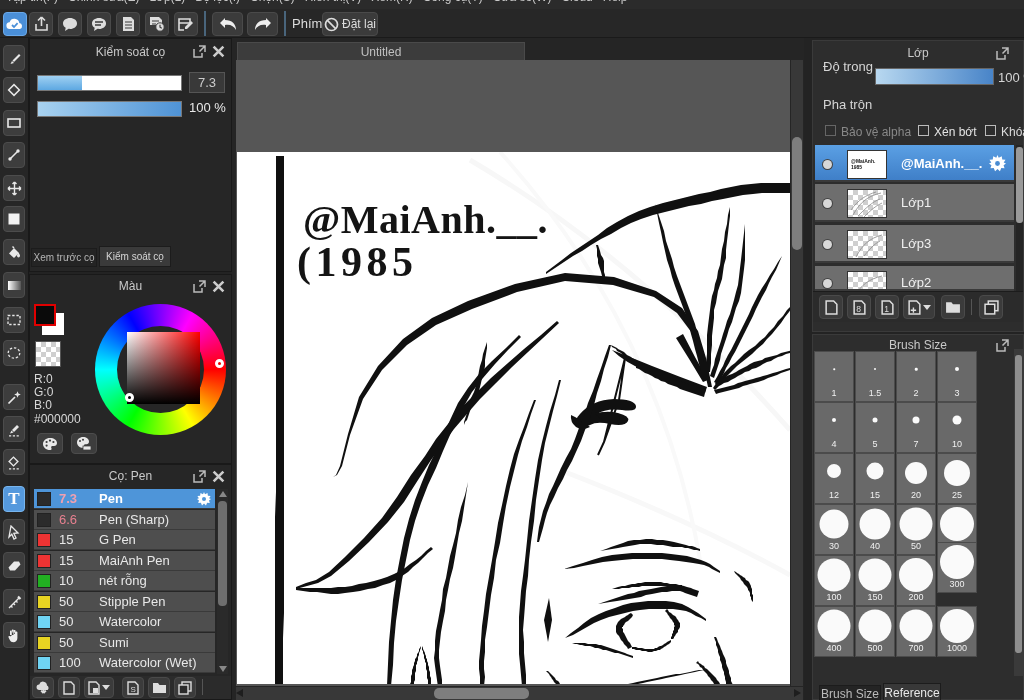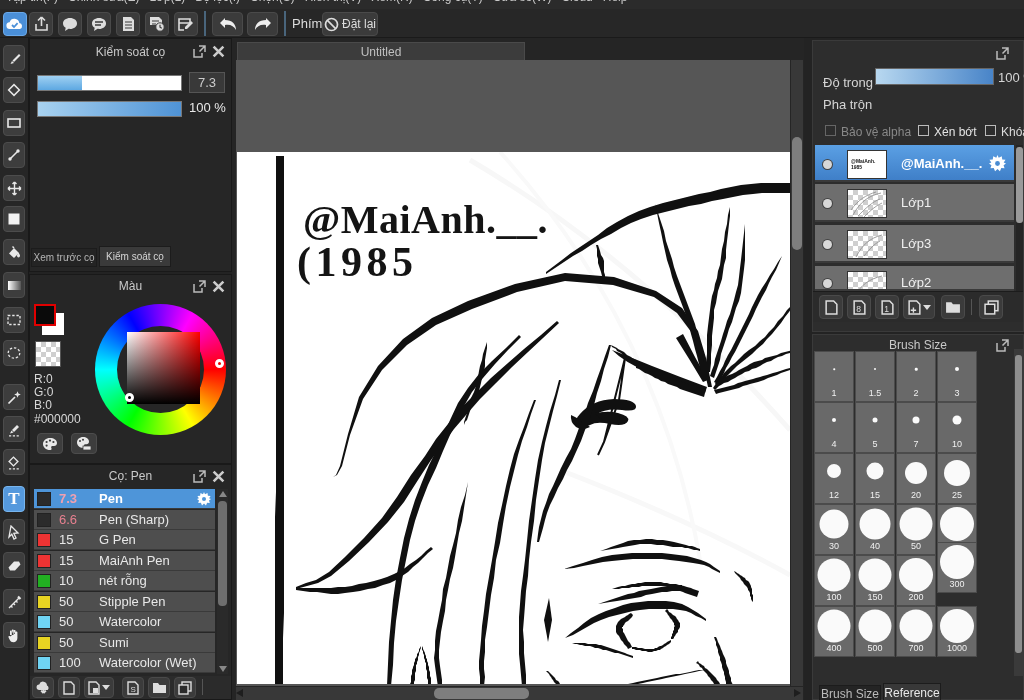--- a/index.html
+++ b/index.html
@@ -438,24 +438,25 @@
  <div class="abs" style="left:4px;top:649px;width:567px;height:13px;background:#383838">
   <div class="abs" style="left:0;top:2px;border-top:4.5px solid transparent;border-bottom:4.5px solid transparent;border-right:7px solid #1e1e1e"></div>
   <div class="abs" style="left:198px;top:1px;width:95px;height:11px;background:#7e7e7e;border-radius:5px"></div>
   <div class="abs" style="right:2px;top:2px;border-top:4.5px solid transparent;border-bottom:4.5px solid transparent;border-left:7px solid #1e1e1e"></div>
  </div>
 </div>
 
 <div class="abs" id="rightdock" style="left:804px;top:38px;width:220px;height:662px;background:#232323">
 
  <div class="panel" style="left:8px;top:2px;width:212px;height:292px;border-color:#3a3a3a;background:#2d2d2d">
+  <div class="ptitle" style="background:#2d2d2d;border:0;height:24px;line-height:24px">Lớp</div>
   <svg class="picon" style="right:14px;top:6px" width="13" height="13" viewBox="0 0 13 13">
           <path d="M1 4v8h8V8M6 1h6v6M12 1L6.5 6.5" stroke="#bbb" stroke-width="1.5" fill="none"></path>
         </svg>
-  <div class="abs" style="left:10px;top:34px;font-size:13px;color:#d5d5d5">Độ trong</div>
+  <div class="abs" style="left:10px;top:18px;font-size:13px;color:#d5d5d5">Độ trong</div>
   <div class="abs" style="left:62px;top:27px;width:119px;height:17px;border:1px solid #666;background:linear-gradient(90deg,#b8d8f0,#4884c8)"></div>
   <div class="abs" style="left:185px;top:29px;font-size:13px;color:#d5d5d5;white-space:nowrap">100 %</div>
   <div class="abs" style="left:10px;top:56px;font-size:13px;color:#d5d5d5">Pha trộn</div>
   <div class="abs" style="left:12px;top:84px;width:11px;height:11px;border:1px solid #666;background:#2d2d2d"></div>
   <div class="abs" style="left:28px;top:84px;font-size:12px;color:#888">Bảo vệ alpha</div>
   <div class="abs" style="left:105px;top:84px;width:11px;height:11px;border:1px solid #bbb;background:#2d2d2d"></div>
   <div class="abs" style="left:121px;top:84px;font-size:12px;color:#e5e5e5">Xén bớt</div>
   <div class="abs" style="left:172px;top:84px;width:11px;height:11px;border:1px solid #bbb;background:#2d2d2d"></div>
   <div class="abs" style="left:188px;top:84px;font-size:12px;color:#ddd">Khóa</div>
 

